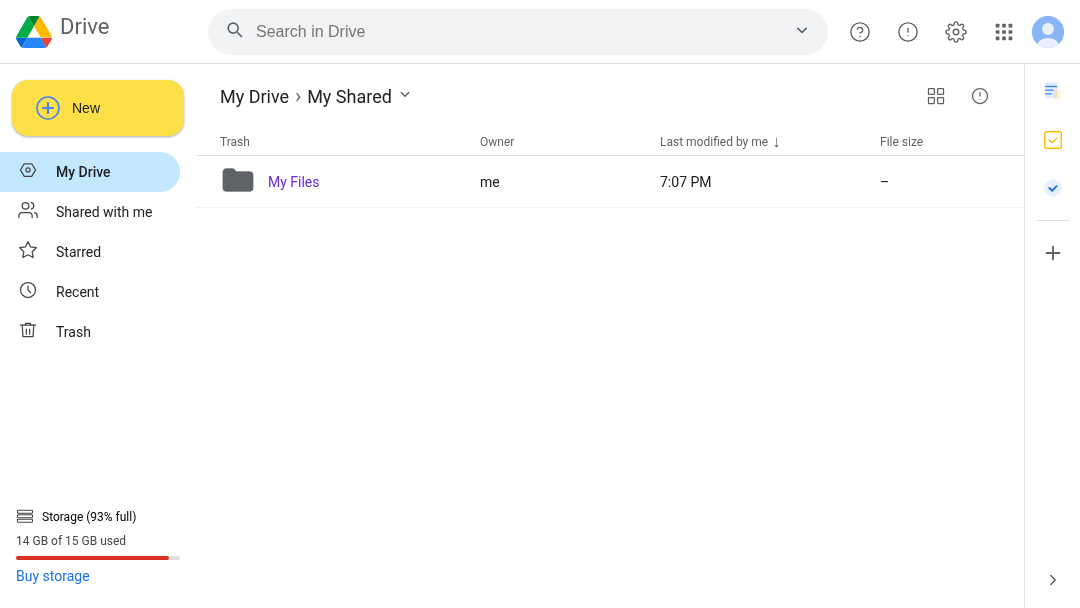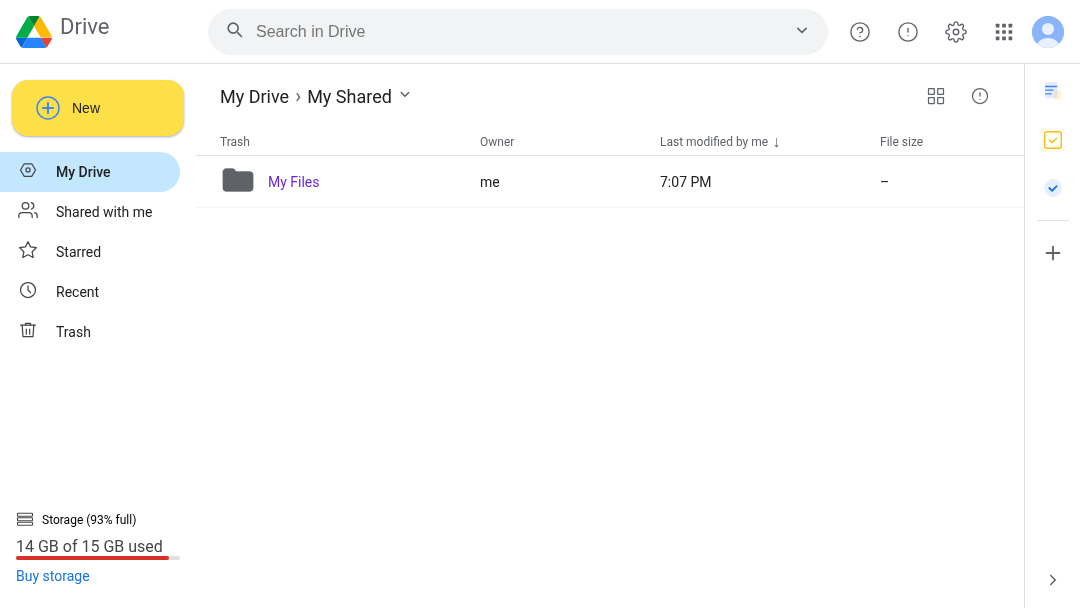--- a/index.html
+++ b/index.html
@@ -23,21 +23,21 @@
     
     .sidebar { width: 196px; padding: 8px 0; display: flex; flex-direction: column; border-right: none; overflow-y: auto; }
     .new-btn { display: flex; align-items: center; gap: 12px; margin: 8px 12px 16px 12px; padding: 16px 24px; border-radius: 16px; box-shadow: 0 1px 3px rgba(0,0,0,0.2), 0 1px 2px rgba(0,0,0,0.14); background: #fde047; cursor: pointer; font-size: 14px; font-weight: 500; color: #202124; border: none; width: calc(100% - 24px); }
     .nav-item { display: flex; align-items: center; gap: 16px; padding: 8px 12px 8px 16px; border-radius: 0 24px 24px 0; cursor: pointer; font-size: 14px; color: #202124; height: 40px; margin-right: 16px; }
     .nav-item.active { background: #c2e7ff; font-weight: 500; }
     .nav-icon { font-size: 18px; color: #444746; width: 24px; text-align: center; }
     .nav-label { font-size: 14px; }
 
     .storage-section { margin-top: auto; padding: 16px; }
     .storage-label { font-size: 12px; color: #000000; margin-bottom: 8px; display: flex; align-items: center; gap: 8px; }
-    .storage-text { font-size: 16px; color: #444746; margin-bottom: 0; }
+    .storage-text { font-size: 12px; color: #444746; margin-bottom: 8px; }
     .storage-bar-container { width: 100%; height: 4px; background: #e0e0e0; border-radius: 2px; margin-bottom: 8px; }
     .storage-bar { height: 4px; background: #d93025; border-radius: 2px; }
     .buy-storage { color: #1a73e8; font-size: 14px; cursor: pointer; text-decoration: none; }
 
     
     .content-area { flex: 1; display: flex; flex-direction: column; overflow: hidden; }
     .breadcrumb-bar { display: flex; align-items: center; justify-content: space-between; padding: 12px 24px; }
     .breadcrumb { display: flex; align-items: center; gap: 4px; font-size: 18px; color: #202124; }
     .breadcrumb-link { cursor: pointer; color: #202124; }
     .breadcrumb-sep { color: #5f6368; font-size: 20px; margin: 0 2px; }

